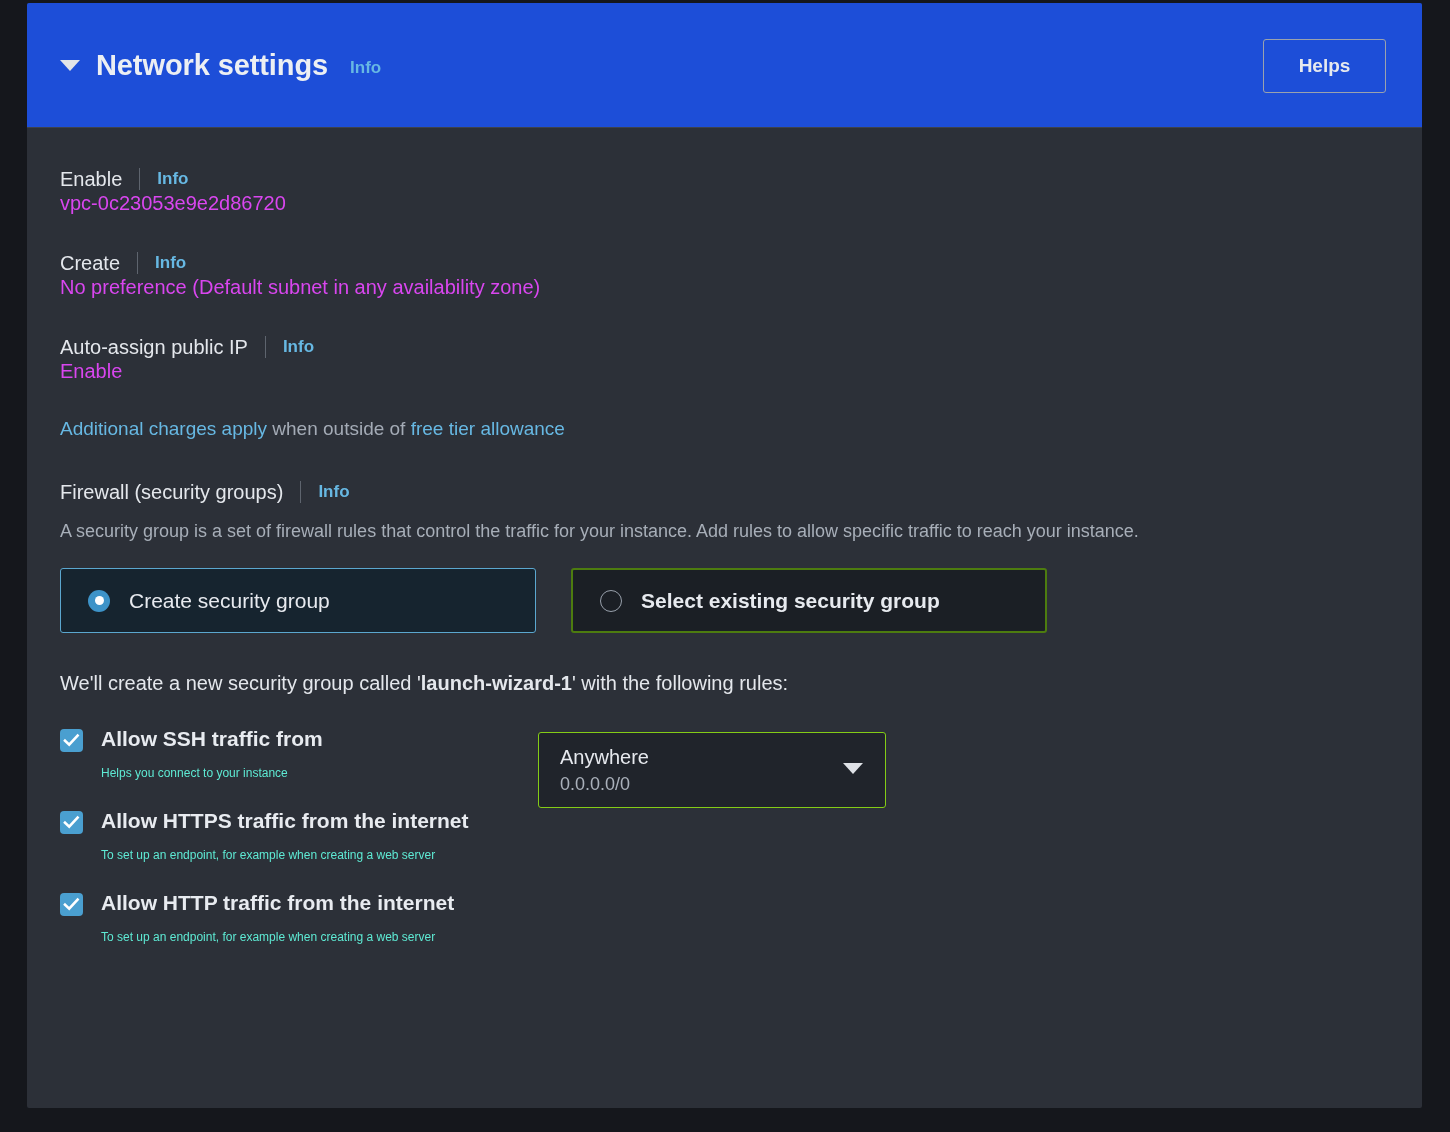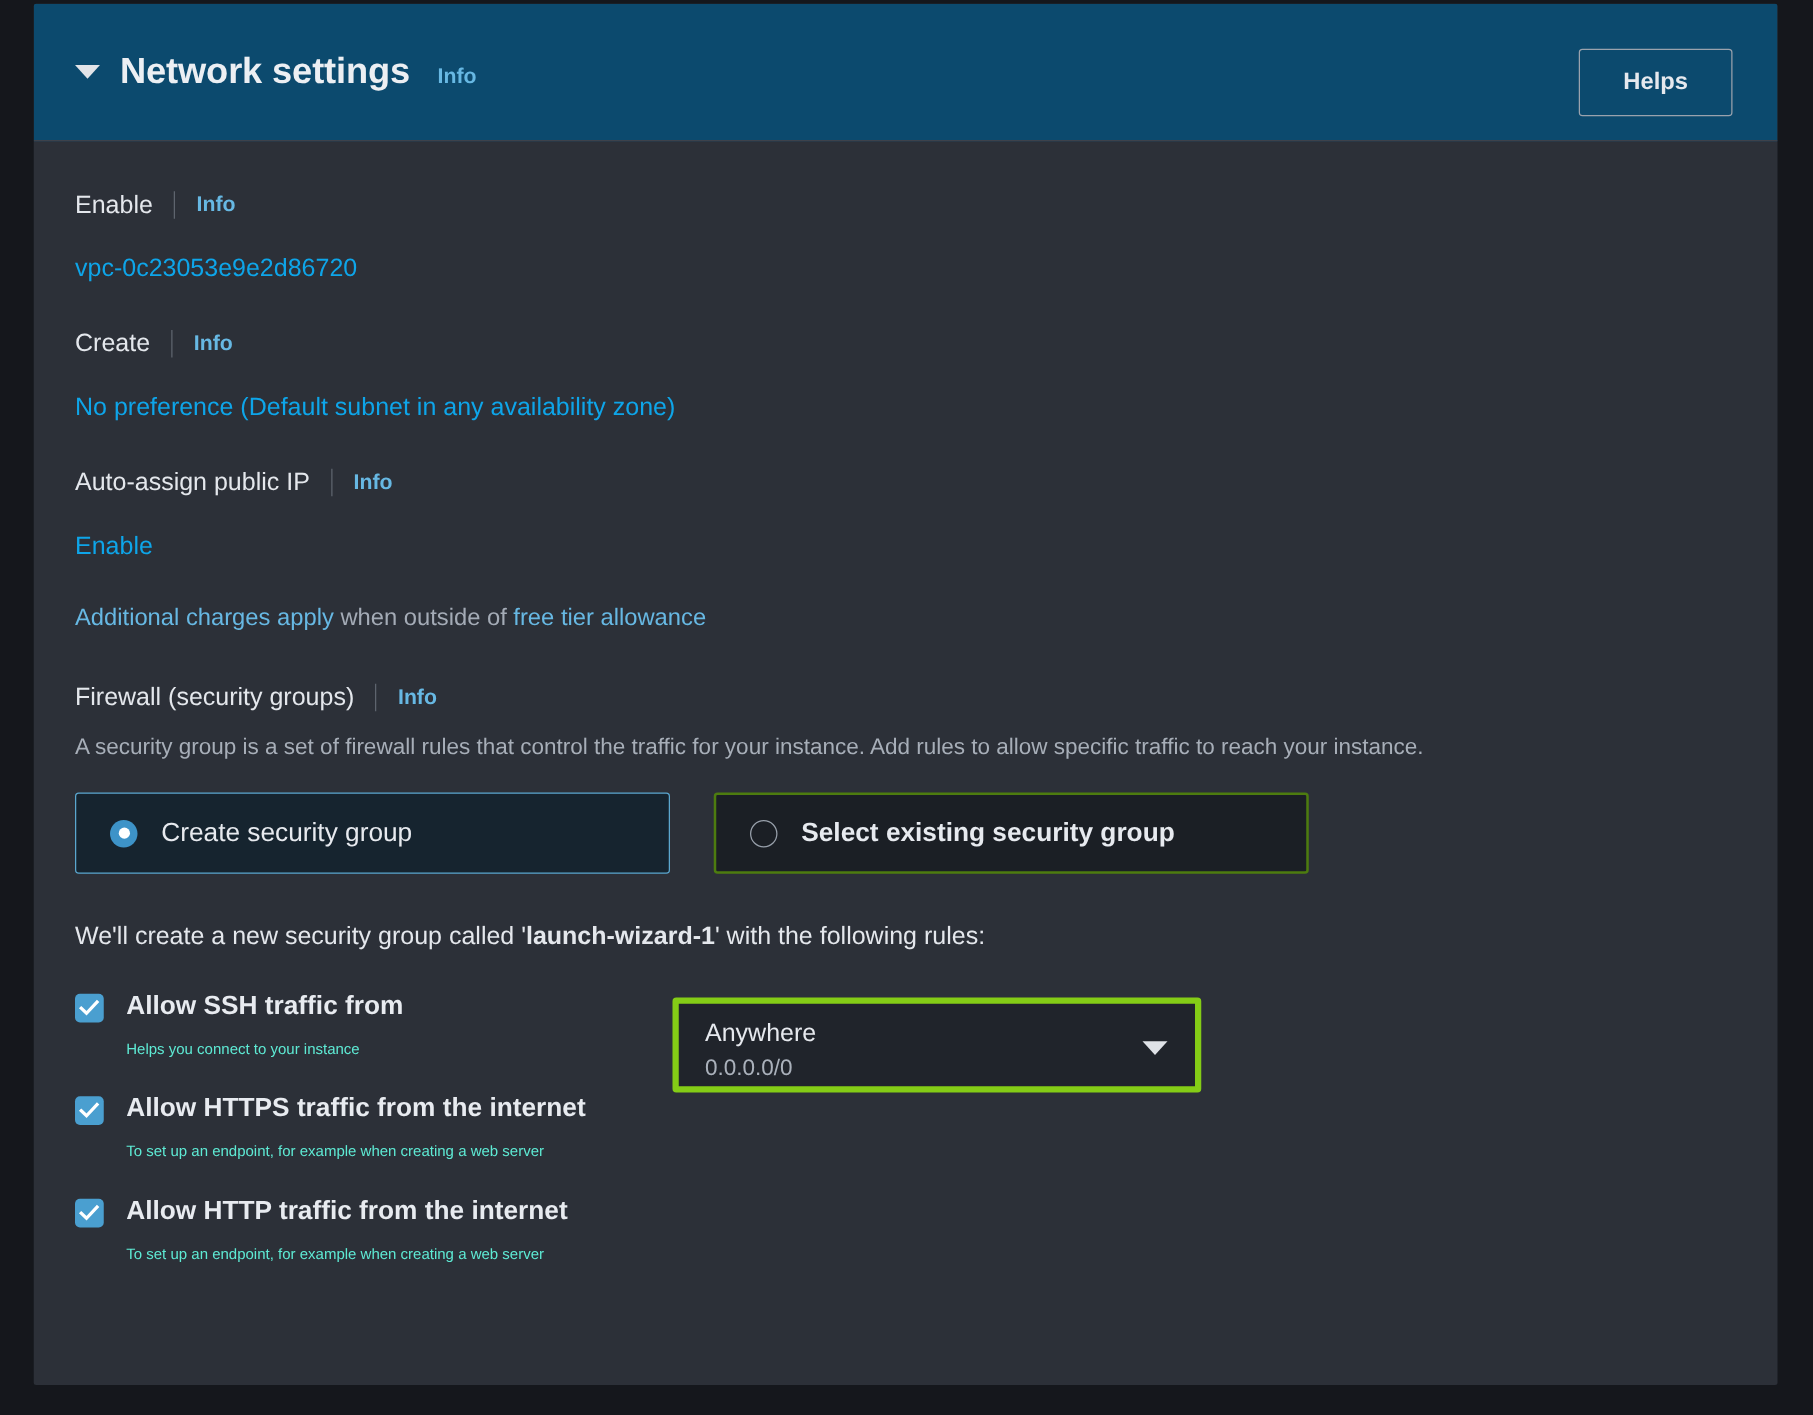--- a/index.html
+++ b/index.html
@@ -27,22 +27,22 @@
     top: 3px;
     width: 1395px;
     height: 1105px;
     background: #2c3038;
     border-radius: 2px;
     overflow: hidden;
   }
 
   
   .panel-header {
-    height: 110px;
-    background: #0c4a6e;
+    height: 125px;
+    background: #1d4ed8;
     border-bottom: 1px solid #3d424b;
     display: flex;
     align-items: center;
     padding: 0 36px 0 33px;
     position: relative;
   }
   .caret {
     width: 0; height: 0;
     border-left: 10px solid transparent;
     border-right: 10px solid transparent;
@@ -94,22 +94,21 @@
   }
   .sep {
     width: 1px;
     height: 22px;
     background: #5e646e;
     margin: 0 17px;
     flex: none;
   }
   .field-value {
     font-size: 20px;
-    color: #0ea5e9;
-    margin-top: 27px;
+    color: #d946ef;
   }
   .block { margin-bottom: 35px; }
 
   .charges-line {
     font-size: 19px;
     color: #a4abb6;
     margin-top: 0;
     margin-bottom: 39px;
   }
   .charges-line a {
@@ -215,24 +214,24 @@
     font-size: 12px;
     color: #5eead4;
     margin-top: 9px;
     line-height: 24px;
   }
 
   .dropdown {
     position: absolute;
     left: 478px;
     top: 6px;
-    width: 423px;
+    width: 348px;
     height: 76px;
     background: #20242b;
-    border: 5px solid #84cc16;
+    border: 1px solid #84cc16;
     border-radius: 3px;
     padding: 12px 18px 0 21px;
     cursor: pointer;
   }
   .dd-value {
     font-size: 20px;
     color: #e6e9ee;
     line-height: 25px;
   }
   .dd-sub {

